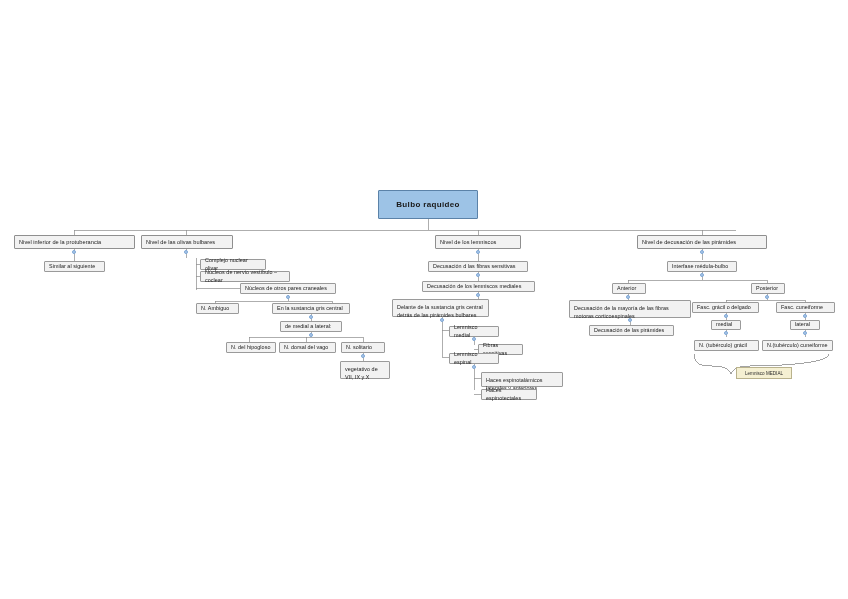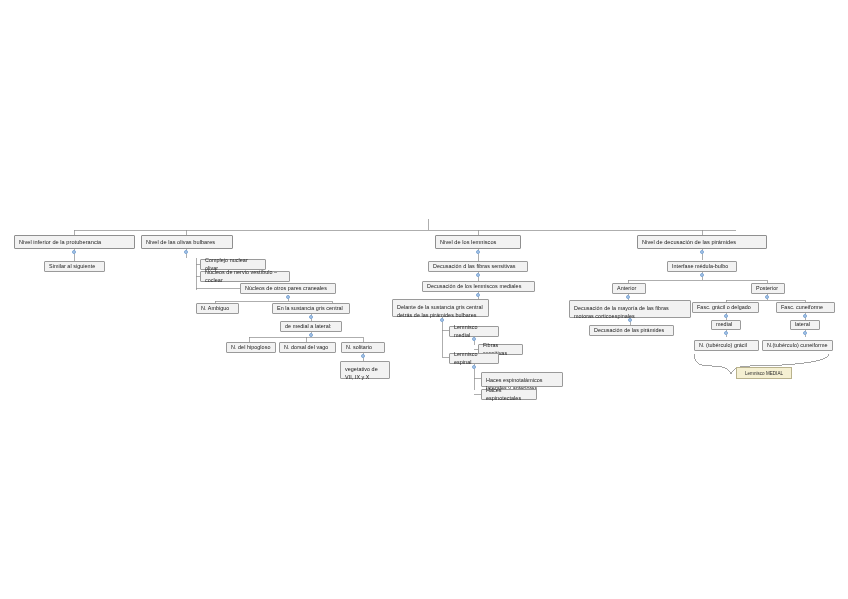--- a/index.html
+++ b/index.html
@@ -151,20 +151,23 @@
       <path d="M726,330 L726,337"></path>
 
       <path d="M805,313 L805,320"></path>
       <path d="M805,330 L805,337"></path>
 
       <path d="M694,354 C694,364 701,366 712,366 C722,366 728,368 731,374
                C734,368 740,366 750,366 C762,366 829,365 829,354" stroke="#8c8c8c" stroke-width="0.8" fill="none"></path>
     </g>
   </svg>
 
+  <div class="node root" style="left:378px;top:190px;width:100px;height:29px;">
+    <span>Bulbo raquideo</span>
+  </div>
 
   <div class="node lvl1" style="left:14px;top:235px;width:121px;height:14px;">
     <span>Nivel inferior de la protuberancia</span>
   </div>
 
   <div class="node lvl1" style="left:141px;top:235px;width:92px;height:14px;">
     <span>Nivel de las olivas bulbares</span>
   </div>
 
   <div class="node lvl1" style="left:435px;top:235px;width:86px;height:14px;">

